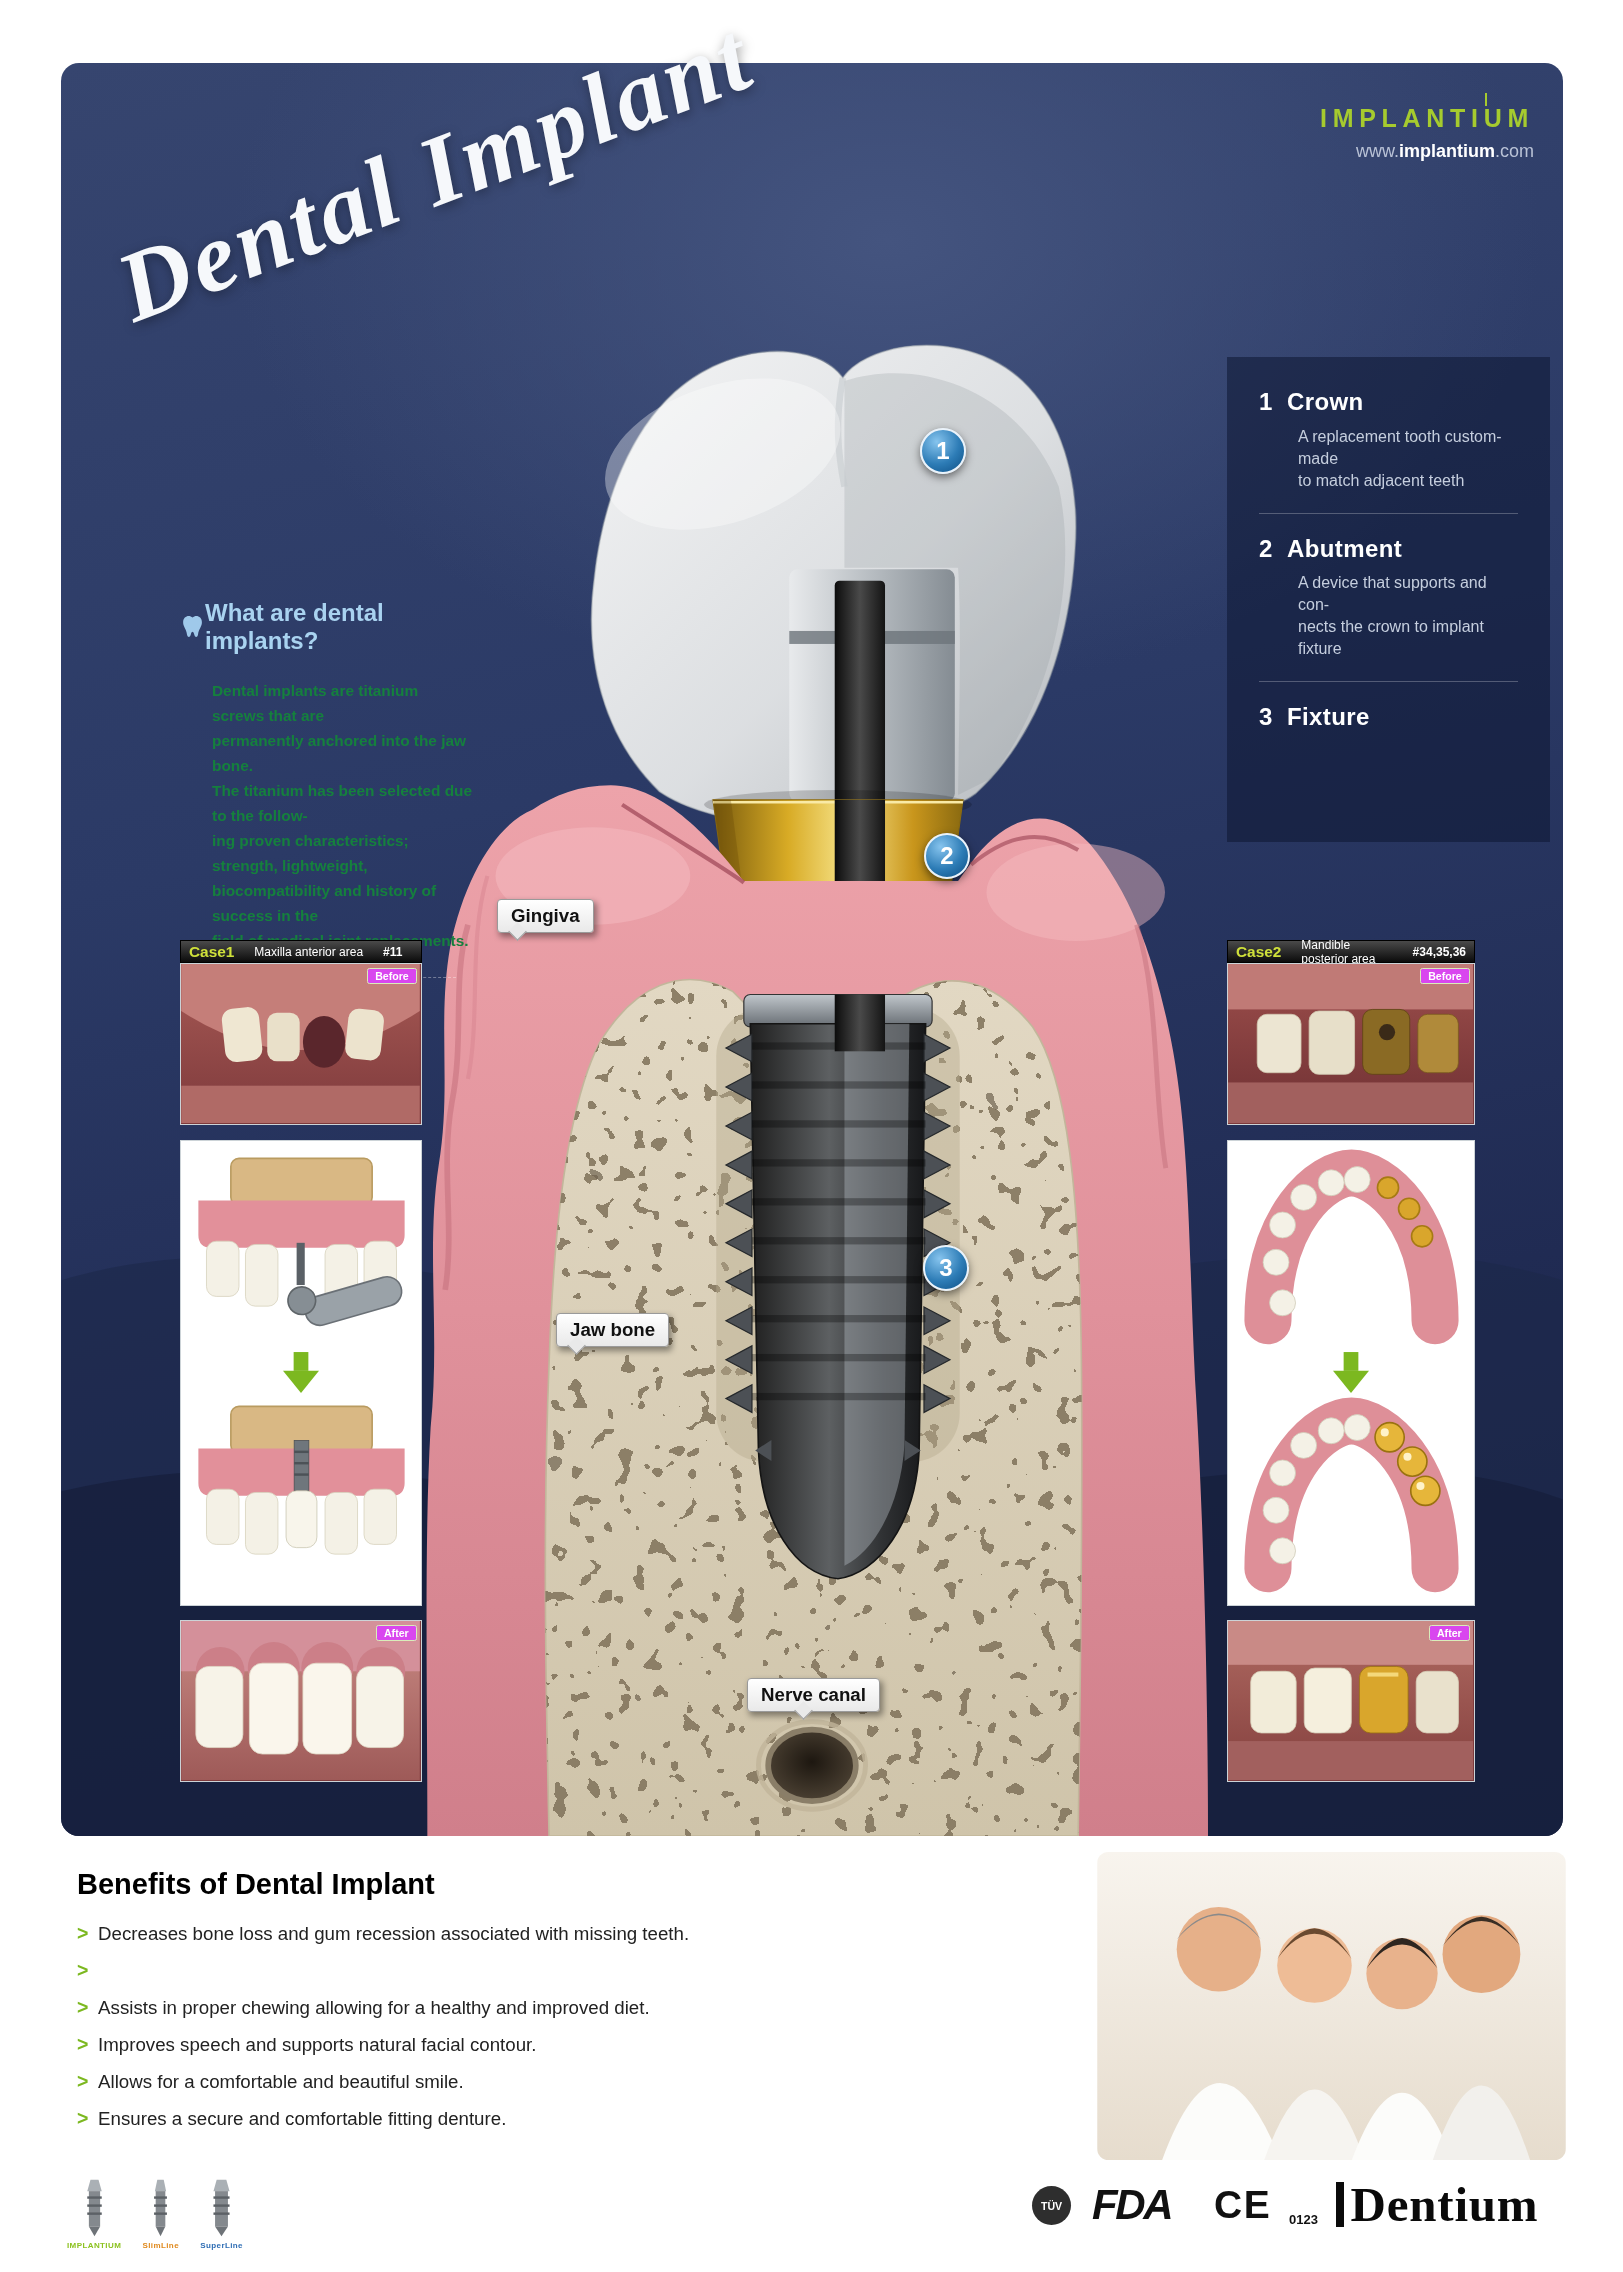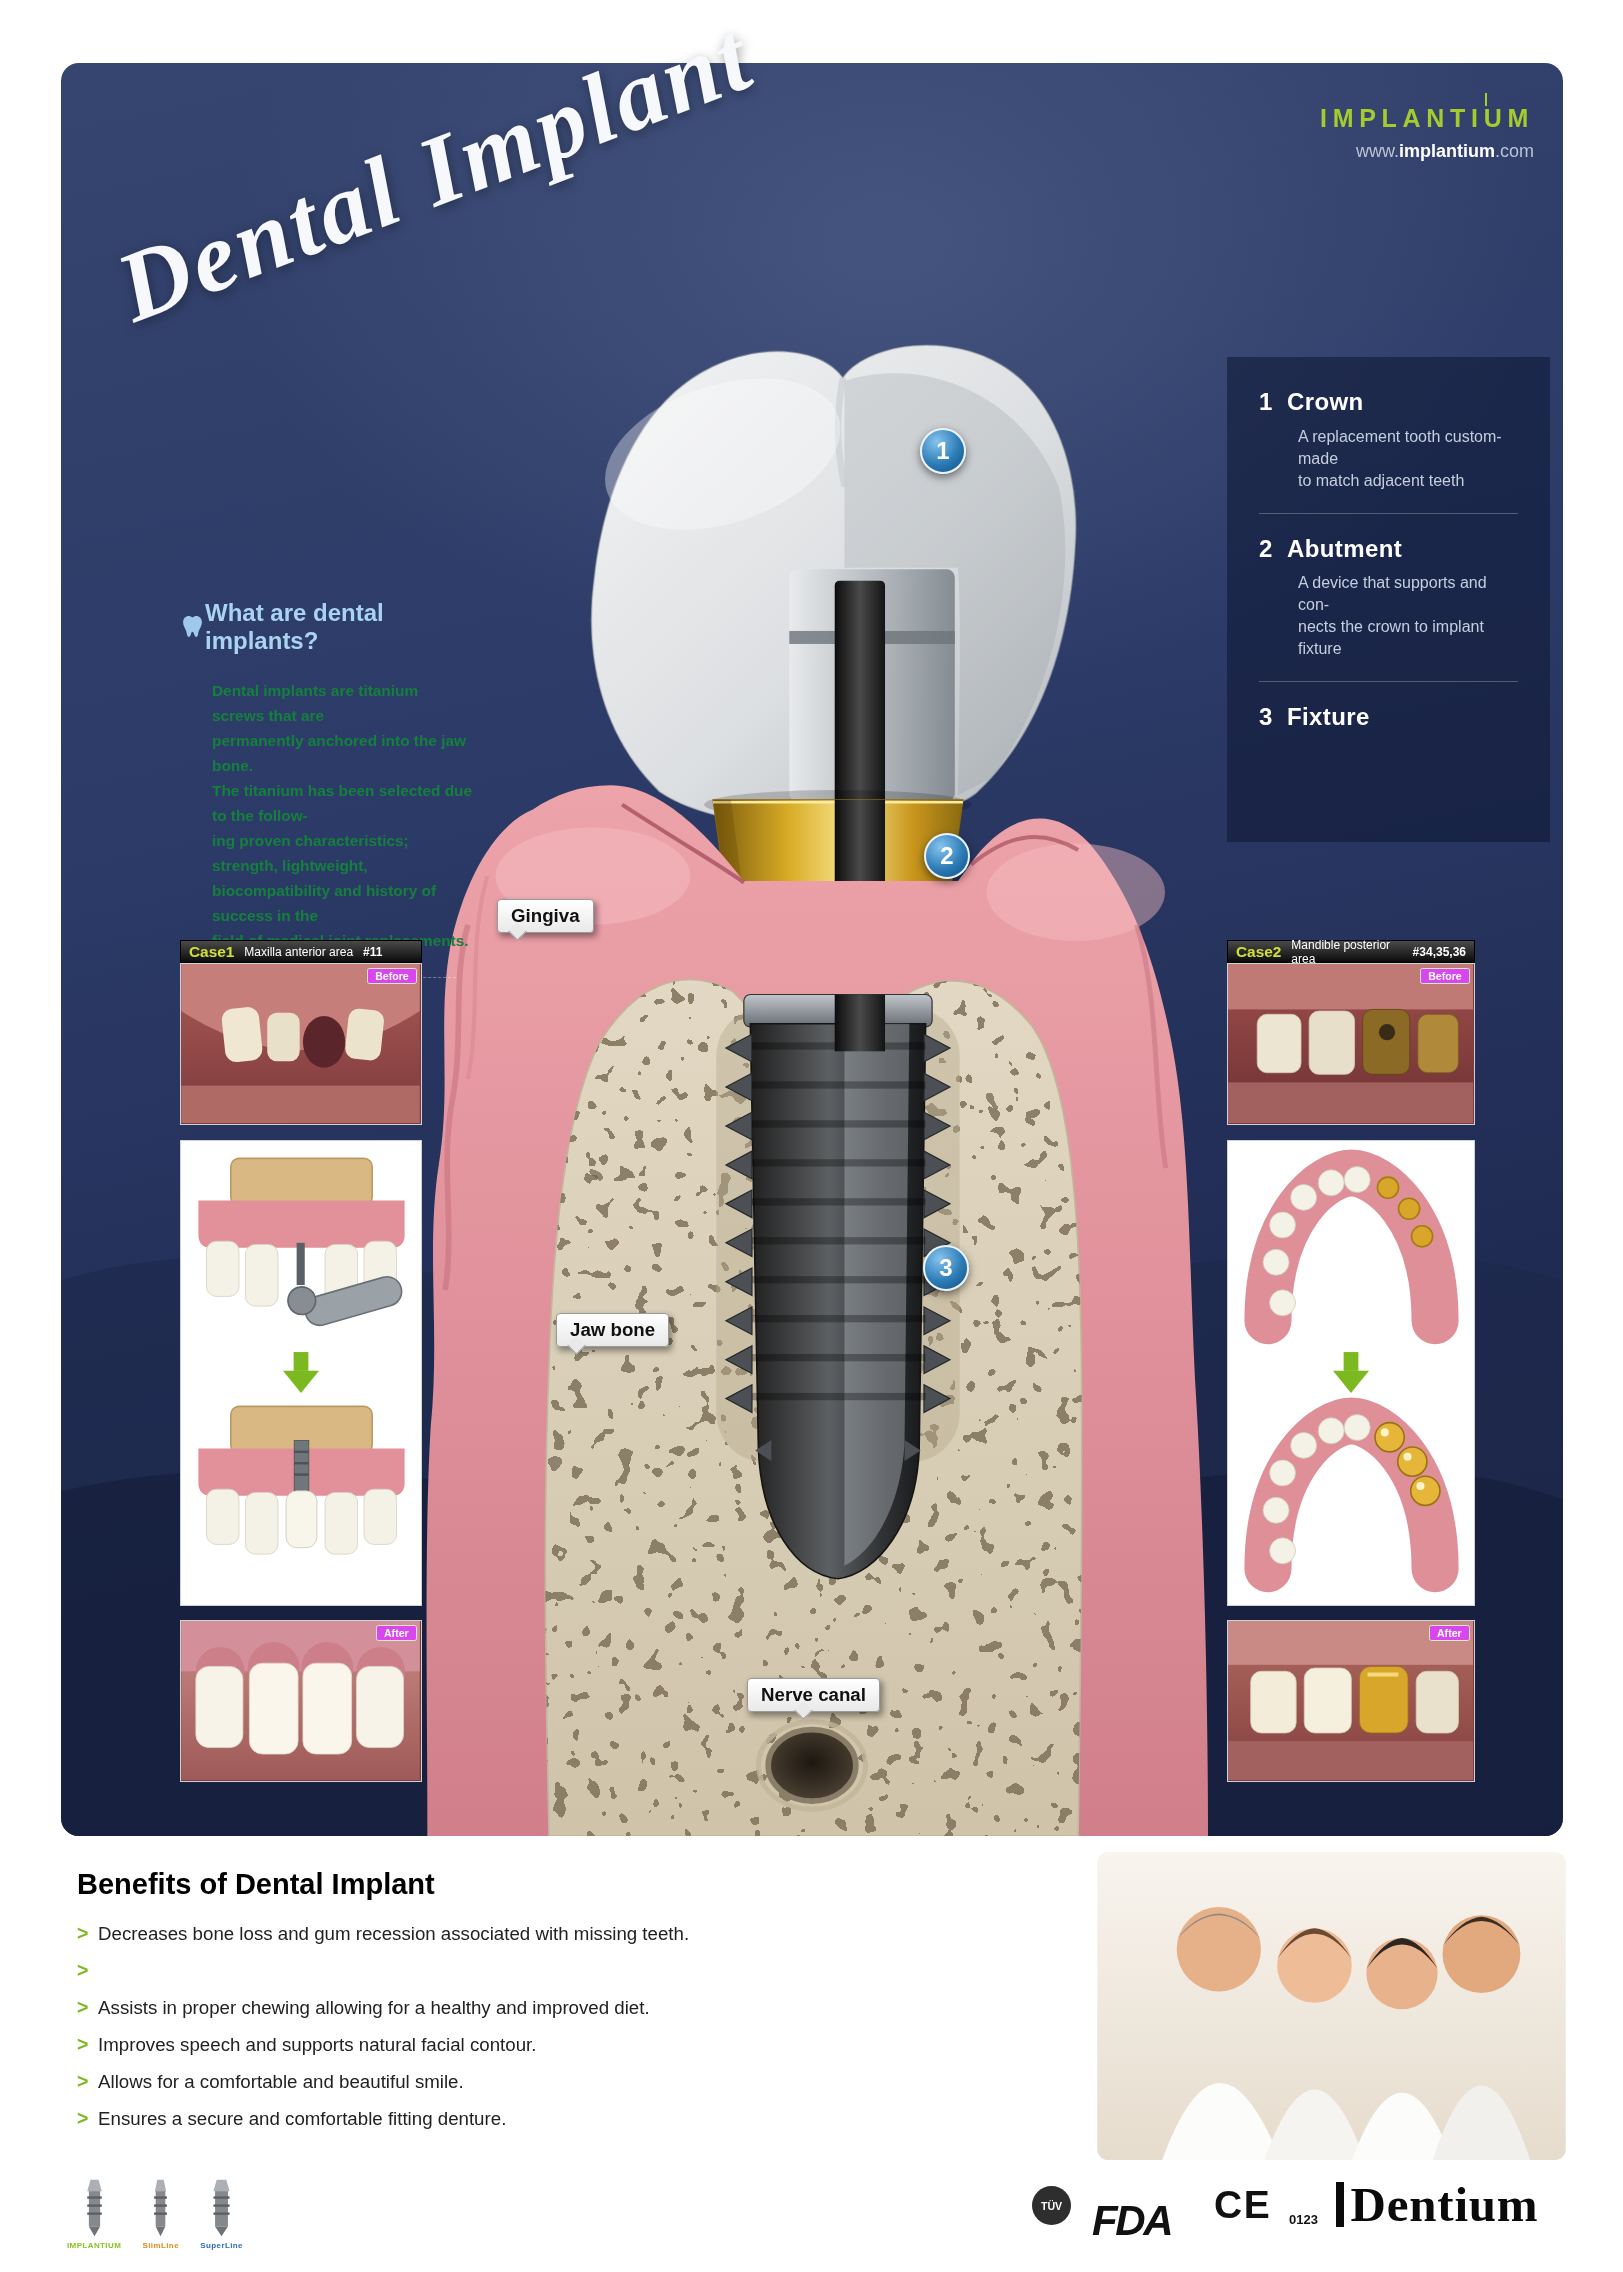--- a/index.html
+++ b/index.html
@@ -60,21 +60,21 @@
   #callout-nerve{left:747px;top:1678px;text-align:right;}
   #callout-nerve::after{left:49px;}
 
   
   #implant-illustration{position:absolute;left:390px;top:308px;z-index:2;}
 
   
   .case-col{position:absolute;z-index:5;}
   #case1{left:180px;top:940px;width:242px;}
   #case2{left:1227px;top:940px;width:248px;}
-  .case-header{height:23px;display:flex;align-items:center;gap:10px;padding:0 8px;box-sizing:border-box;
+  .case-header{height:23px;display:flex;align-items:center;gap:20px;padding:0 8px;box-sizing:border-box;
     background:linear-gradient(#4a4a4a,#0b0b0b);border:0.8px solid #000;}
   .case-label{color:#cfe03a;font-size:15.4px;font-weight:700;}
   .case-area{color:#ffffff;font-size:12px;}
   .case-teeth{color:#ffffff;font-size:12px;font-weight:700;}
   .case-photo{position:relative;height:162px;margin-top:0;border:1.6px solid #ccd3d7;box-sizing:border-box;
     overflow:hidden;background:#7e3a3c;}
   .case-photo.spaced{margin-top:14.6px;}
   .tag{position:absolute;top:4px;right:4px;background:#d946ef;border:0.8px solid #d9edba;border-radius:2.4px;
     color:#fff;font-size:10.6px;font-weight:700;padding:0.8px 7.3px;}
   .case-steps{margin-top:14.6px;height:466px;background:#ffffff;border:1.6px solid #ccd3d7;box-sizing:border-box;
@@ -91,21 +91,21 @@
     overflow:hidden;z-index:2;}
 
   
   #footer{position:absolute;left:0;top:2165px;width:1623px;height:97px;z-index:3;}
   #products{position:absolute;left:67px;top:4.9px;display:flex;gap:21px;}
   .product{display:flex;flex-direction:column;align-items:center;gap:3.2px;}
   .product-label{font-size:8px;font-weight:700;letter-spacing:0.4px;}
   .product-label.p1{color:#8cc21f;} .product-label.p2{color:#e08a1e;} .product-label.p3{color:#2e6db4;}
   #tuv{position:absolute;left:1032px;top:21px;width:39px;height:39px;border-radius:50%;background:#2e2e2e;
     color:#fff;font-size:10.6px;font-weight:700;display:flex;align-items:center;justify-content:center;}
-  #fda{position:absolute;left:1092px;top:32px;font-size:42px;font-weight:700;letter-spacing:-2.4px;color:#111;
+  #fda{position:absolute;left:1092px;top:16px;font-size:42px;font-weight:700;letter-spacing:-2.4px;color:#111;
     font-style:italic;}
   #ce{position:absolute;left:1214px;top:18px;font-size:39px;font-weight:600;color:#111;letter-spacing:1.6px;}
   #ce-code{position:absolute;left:1289px;top:47px;font-size:13px;font-weight:700;color:#111;}
   #dentium{position:absolute;left:1336px;top:11.4px;display:flex;align-items:center;gap:6.5px;}
   #dentium-bar{width:8px;height:45px;background:#0a0a0a;}
   #dentium-text{font-family:"Liberation Serif",serif;font-weight:700;font-size:49px;color:#0a0a0a;letter-spacing:0.8px;}
 </style>
 </head>
 <body>
 

